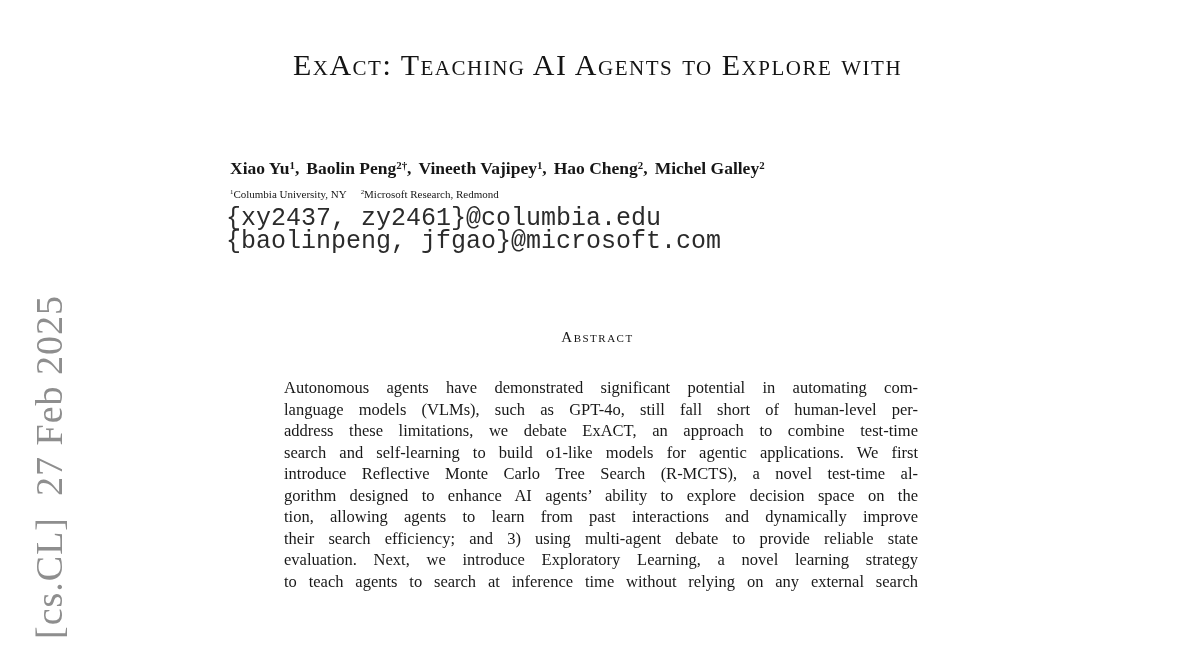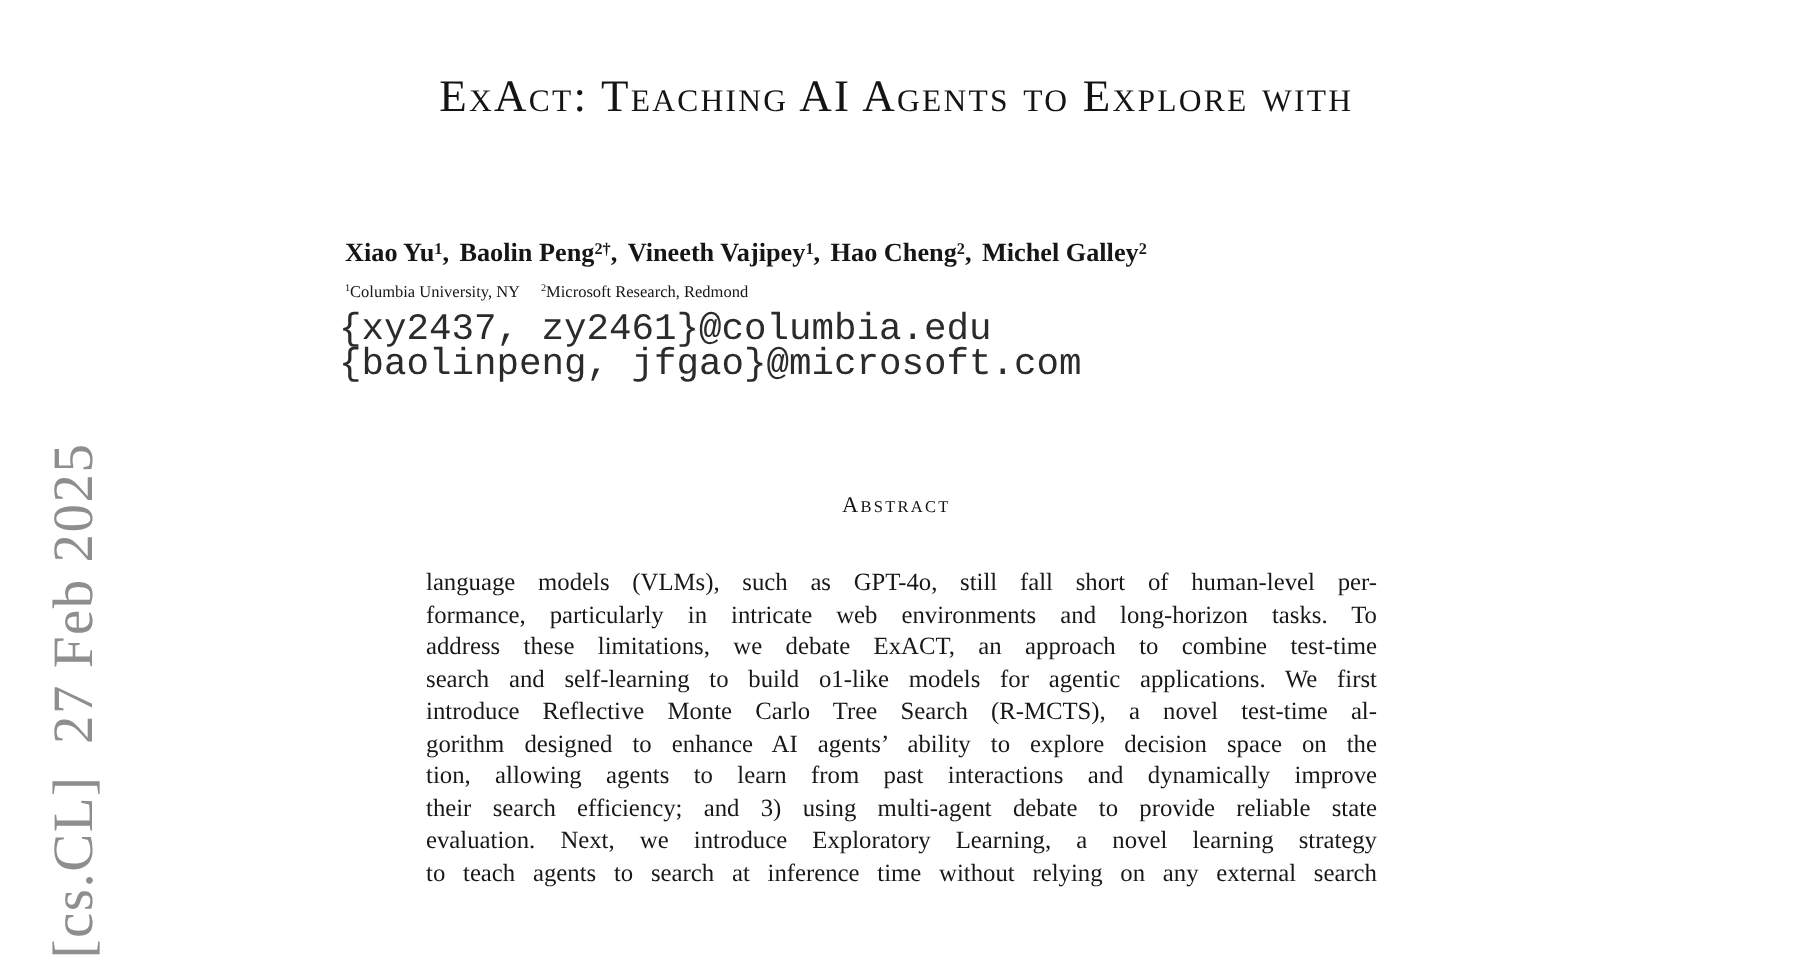--- a/index.html
+++ b/index.html
@@ -123,22 +123,22 @@
       <div class="affil-line">
         <span class="affil-item"><span class="sup">1</span><span>Columbia University, NY</span></span><span class="affil-item affil-item-2"><span class="sup">2</span><span>Microsoft Research, Redmond</span></span>
       </div>
       <div class="email-line">{xy2437, zy2461}@columbia.edu</div>
       <div class="email-line">{baolinpeng, jfgao}@microsoft.com</div>
     </div>
 
     <div class="abstract-heading">Abstract</div>
 
     <div class="abstract-body">
+      <div class="abs-line">Autonomous agents have demonstrated significant potential in automating com-</div>
       <div class="abs-line">language models (VLMs), such as GPT-4o, still fall short of human-level per-</div>
-      <div class="abs-line">formance, particularly in intricate web environments and long-horizon tasks. To</div>
       <div class="abs-line">address these limitations, we debate ExACT, an approach to combine test-time</div>
       <div class="abs-line">search and self-learning to build o1-like models for agentic applications. We first</div>
       <div class="abs-line">introduce Reflective Monte Carlo Tree Search (R-MCTS), a novel test-time al-</div>
       <div class="abs-line">gorithm designed to enhance AI agents’ ability to explore decision space on the</div>
       <div class="abs-line">tion, allowing agents to learn from past interactions and dynamically improve</div>
       <div class="abs-line">their search efficiency; and 3) using multi-agent debate to provide reliable state</div>
       <div class="abs-line">evaluation.  Next, we introduce Exploratory Learning, a novel learning strategy</div>
       <div class="abs-line">to teach agents to search at inference time without relying on any external search</div>
     </div>
 

